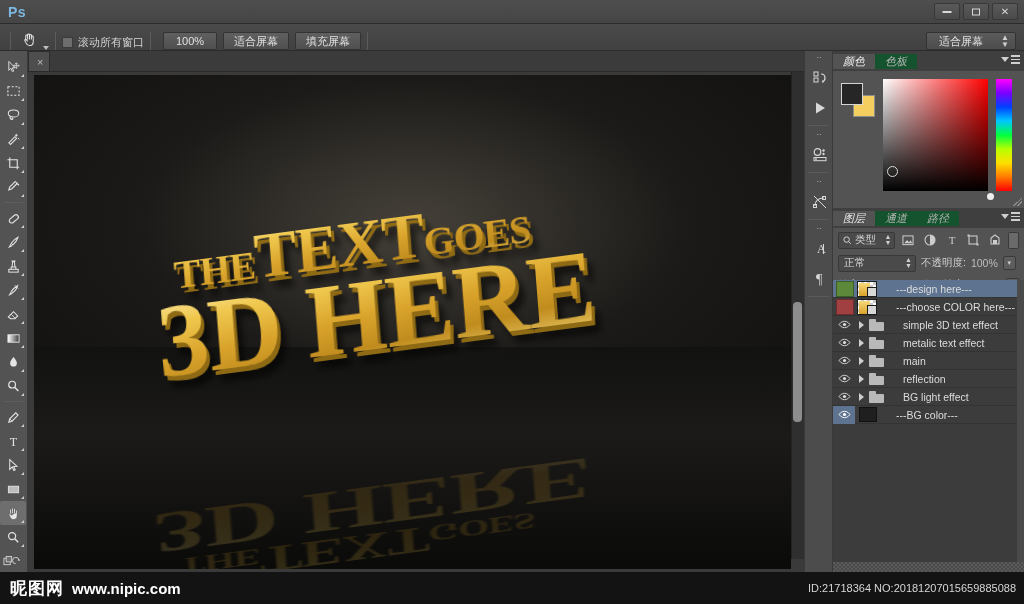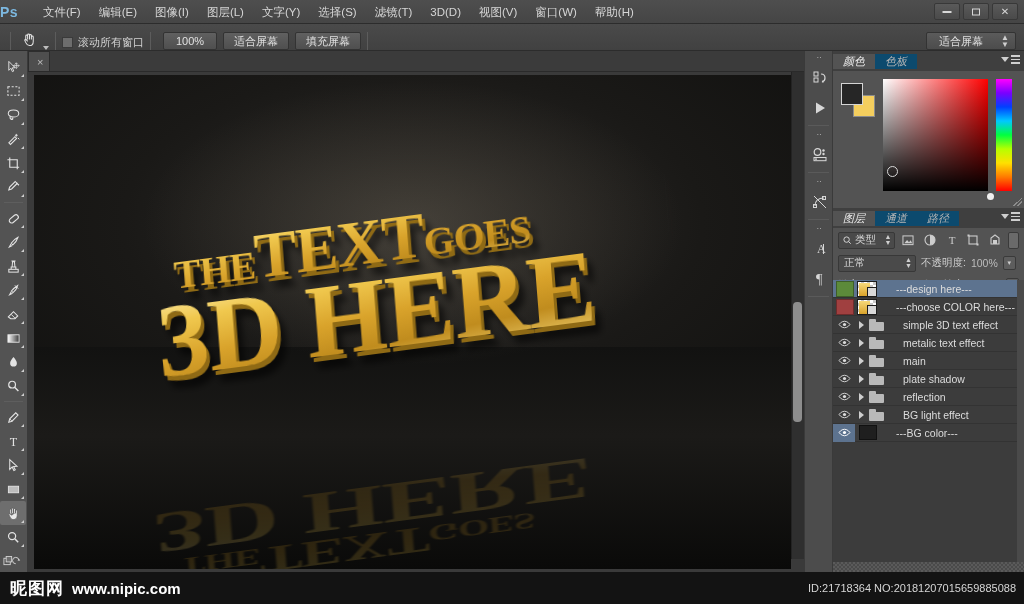--- a/index.html
+++ b/index.html
@@ -5,21 +5,21 @@
 <style>
   * { box-sizing: border-box; margin:0; padding:0; }
   html,body { width:1024px; height:604px; overflow:hidden; background:#1e1e1e;
     font-family:"Liberation Sans","DejaVu Sans",sans-serif; }
   #app { position:relative; width:1024px; height:604px; background:#535353; }
 
   
   .titlebar { position:absolute; left:0; top:0; width:1024px; height:24px;
     background:linear-gradient(#4e4e4e,#454545); border-bottom:1px solid #2c2c2c;
     display:flex; align-items:center; }
-  .ps-logo { width:34px; color:#7cb8e0; font-size:14px;
+  .ps-logo { width:34px; text-align:center; color:#7cb8e0; font-size:14px;
     font-weight:bold; letter-spacing:.5px; font-family:"Liberation Sans",sans-serif; }
   .menubar { display:flex; align-items:center; height:24px; }
   .menu-item { color:#d6d6d6; font-size:11.5px; padding:3px 9px; white-space:nowrap;
     line-height:14px; }
   .wincontrols { position:absolute; right:6px; top:3px; display:flex; gap:3px; }
   .wbtn { width:26px; height:17px; background:linear-gradient(#5a5a5a,#4a4a4a);
     border:1px solid #383838; border-radius:2px; position:relative; }
   .wbtn i { position:absolute; left:50%; top:50%; transform:translate(-50%,-50%);
     color:#d8d8d8; font-style:normal; font-size:10px; line-height:10px; }
   .wbtn .bar { width:9px; height:2px; background:#d8d8d8; }
@@ -119,21 +119,21 @@
     justify-content:center; color:#d7d7d7; }
   .rail-sep { height:1px; background:#3f3f3f; border-bottom:1px solid #5a5a5a;
     margin:2px 3px; }
 
   
   .panels { position:absolute; left:833px; top:51px; width:191px; height:521px;
     background:#535353; }
   .panel-tabs { display:flex; height:20px; background:#3f3f3f; align-items:center;
     position:relative;font-style:italic; }
   .ptab { padding:0 10px; display:flex; align-items:center; font-size:11px;
-    color:#b4b4b4; background:#0c4a6e; }
+    color:#b4b4b4; background:#14532d; }
   .ptab.active { background:#535353; color:#eaeaea; }
   .pmenu { position:absolute; right:4px; top:4px; display:flex; align-items:center;
     gap:2px; color:#cfcfcf; }
   .pmenu .tri { width:0;height:0;border-left:4px solid transparent;
     border-right:4px solid transparent;border-top:5px solid #cfcfcf; }
   .pmenu .lines { display:flex; flex-direction:column; gap:2px; }
   .pmenu .lines span { display:block; width:9px; height:1.5px; background:#cfcfcf; }
 
   
   .colorpanel { height:137px; background:#535353; padding:6px; position:relative; }
@@ -239,33 +239,20 @@
     font-family:"Liberation Sans",sans-serif; }
   .wm-id { position:absolute; right:8px; color:#d6d6d6; font-size:11px;text-align:center; }
 </style>
 </head>
 <body>
 
 <div id="app">
 
   <div class="titlebar">
     <div class="ps-logo">Ps</div>
-    <div class="menubar">
-      <div class="menu-item">文件(F)</div>
-      <div class="menu-item">编辑(E)</div>
-      <div class="menu-item">图像(I)</div>
-      <div class="menu-item">图层(L)</div>
-      <div class="menu-item">文字(Y)</div>
-      <div class="menu-item">选择(S)</div>
-      <div class="menu-item">滤镜(T)</div>
-      <div class="menu-item">3D(D)</div>
-      <div class="menu-item">视图(V)</div>
-      <div class="menu-item">窗口(W)</div>
-      <div class="menu-item">帮助(H)</div>
-    </div>
     <div class="wincontrols">
       <div class="wbtn">
           <i class="bar"></i>
         </div>
       <div class="wbtn">
           <i class="sq"></i>
         </div>
       <div class="wbtn">
           <i>✕</i>
         </div>
@@ -744,74 +731,56 @@
           <span class="arrow-col">
               <span class="tri-right"></span>
             </span>
           <span class="folder">
               <span class="tab"></span>
               <span class="body"></span>
             </span>
           <span class="lname">main</span>
         </div>
 
+
         <div class="layerrow">
           <span class="eyecell">
             <span class="eye">
                 <svg width="13" height="9" viewBox="0 0 14 10">
                   <path d="M1 5s2.2-3.6 6-3.6S13 5 13 5s-2.2 3.6-6 3.6S1 5 1 5z" fill="none" stroke="#dcdcdc" stroke-width="1"></path>
                   <circle cx="7" cy="5" r="1.8" fill="#dcdcdc"></circle>
                 </svg>
               </span>
           </span>
           <span class="arrow-col">
               <span class="tri-right"></span>
             </span>
           <span class="folder">
               <span class="tab"></span>
               <span class="body"></span>
             </span>
-          <span class="lname">plate shadow</span>
+          <span class="lname">reflection</span>
         </div>
 
         <div class="layerrow">
           <span class="eyecell">
             <span class="eye">
                 <svg width="13" height="9" viewBox="0 0 14 10">
                   <path d="M1 5s2.2-3.6 6-3.6S13 5 13 5s-2.2 3.6-6 3.6S1 5 1 5z" fill="none" stroke="#dcdcdc" stroke-width="1"></path>
                   <circle cx="7" cy="5" r="1.8" fill="#dcdcdc"></circle>
                 </svg>
               </span>
           </span>
           <span class="arrow-col">
               <span class="tri-right"></span>
             </span>
           <span class="folder">
               <span class="tab"></span>
               <span class="body"></span>
             </span>
-          <span class="lname">reflection</span>
-        </div>
-
-        <div class="layerrow">
-          <span class="eyecell">
-            <span class="eye">
-                <svg width="13" height="9" viewBox="0 0 14 10">
-                  <path d="M1 5s2.2-3.6 6-3.6S13 5 13 5s-2.2 3.6-6 3.6S1 5 1 5z" fill="none" stroke="#dcdcdc" stroke-width="1"></path>
-                  <circle cx="7" cy="5" r="1.8" fill="#dcdcdc"></circle>
-                </svg>
-              </span>
-          </span>
-          <span class="arrow-col">
-              <span class="tri-right"></span>
-            </span>
-          <span class="folder">
-              <span class="tab"></span>
-              <span class="body"></span>
-            </span>
           <span class="lname">BG light effect</span>
         </div>
 
         <div class="layerrow">
           <span class="eyecell sel-bg">
             <span class="eye">
                 <svg width="13" height="9" viewBox="0 0 14 10">
                   <path d="M1 5s2.2-3.6 6-3.6S13 5 13 5s-2.2 3.6-6 3.6S1 5 1 5z" fill="none" stroke="#ffffff" stroke-width="1"></path>
                   <circle cx="7" cy="5" r="1.8" fill="#ffffff"></circle>
                 </svg>

